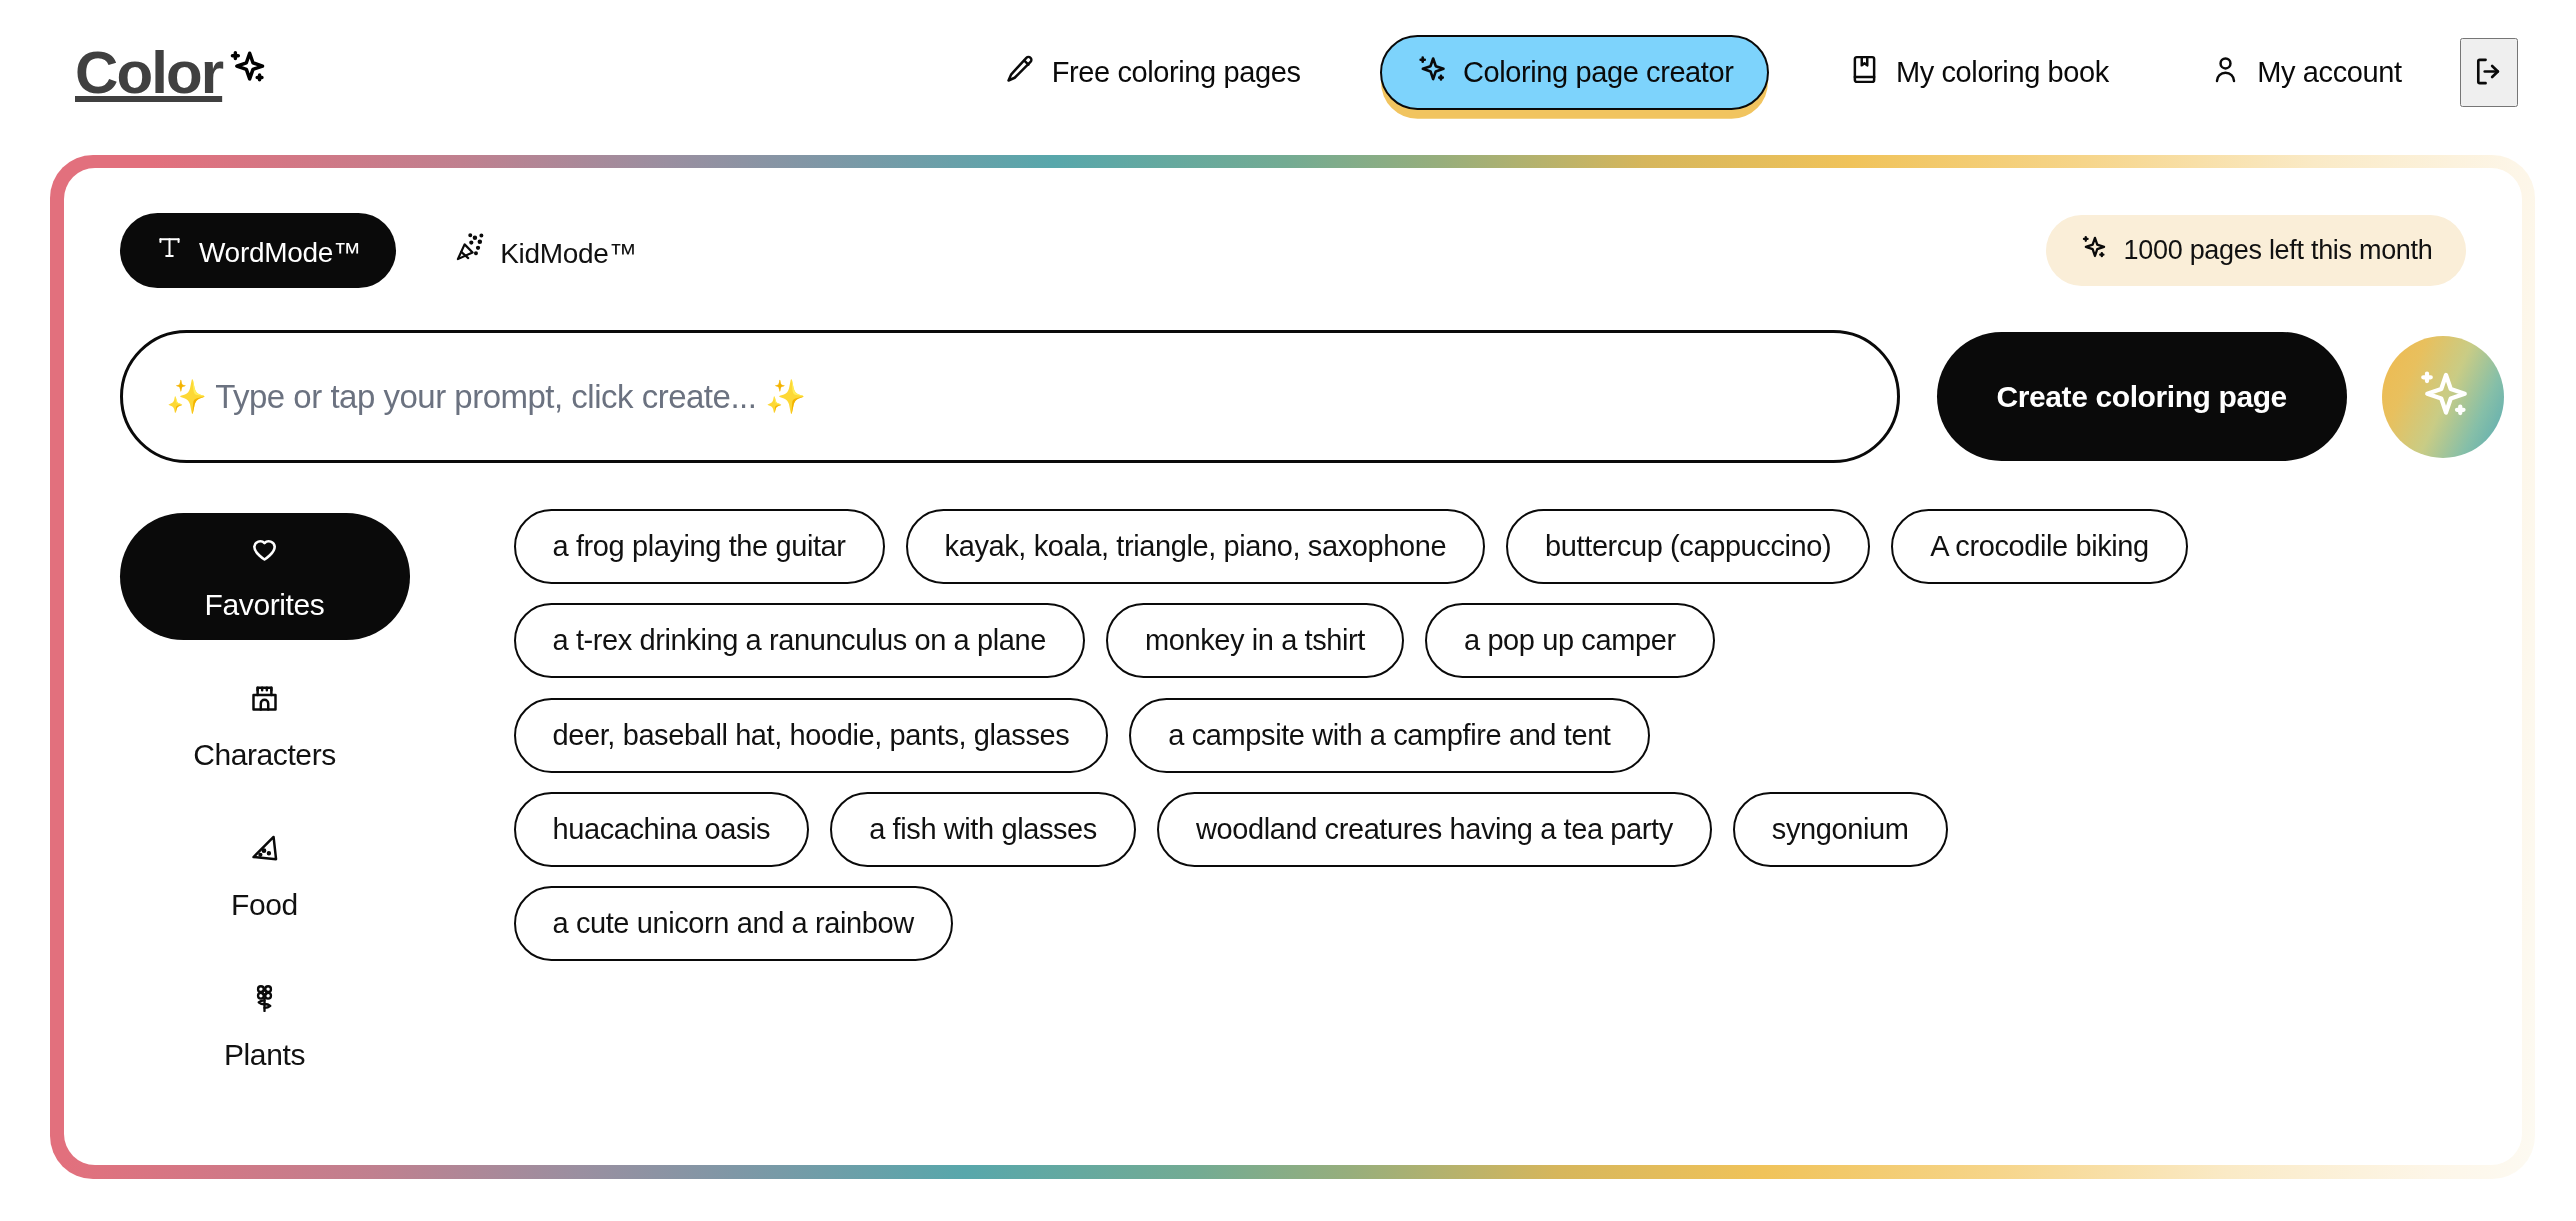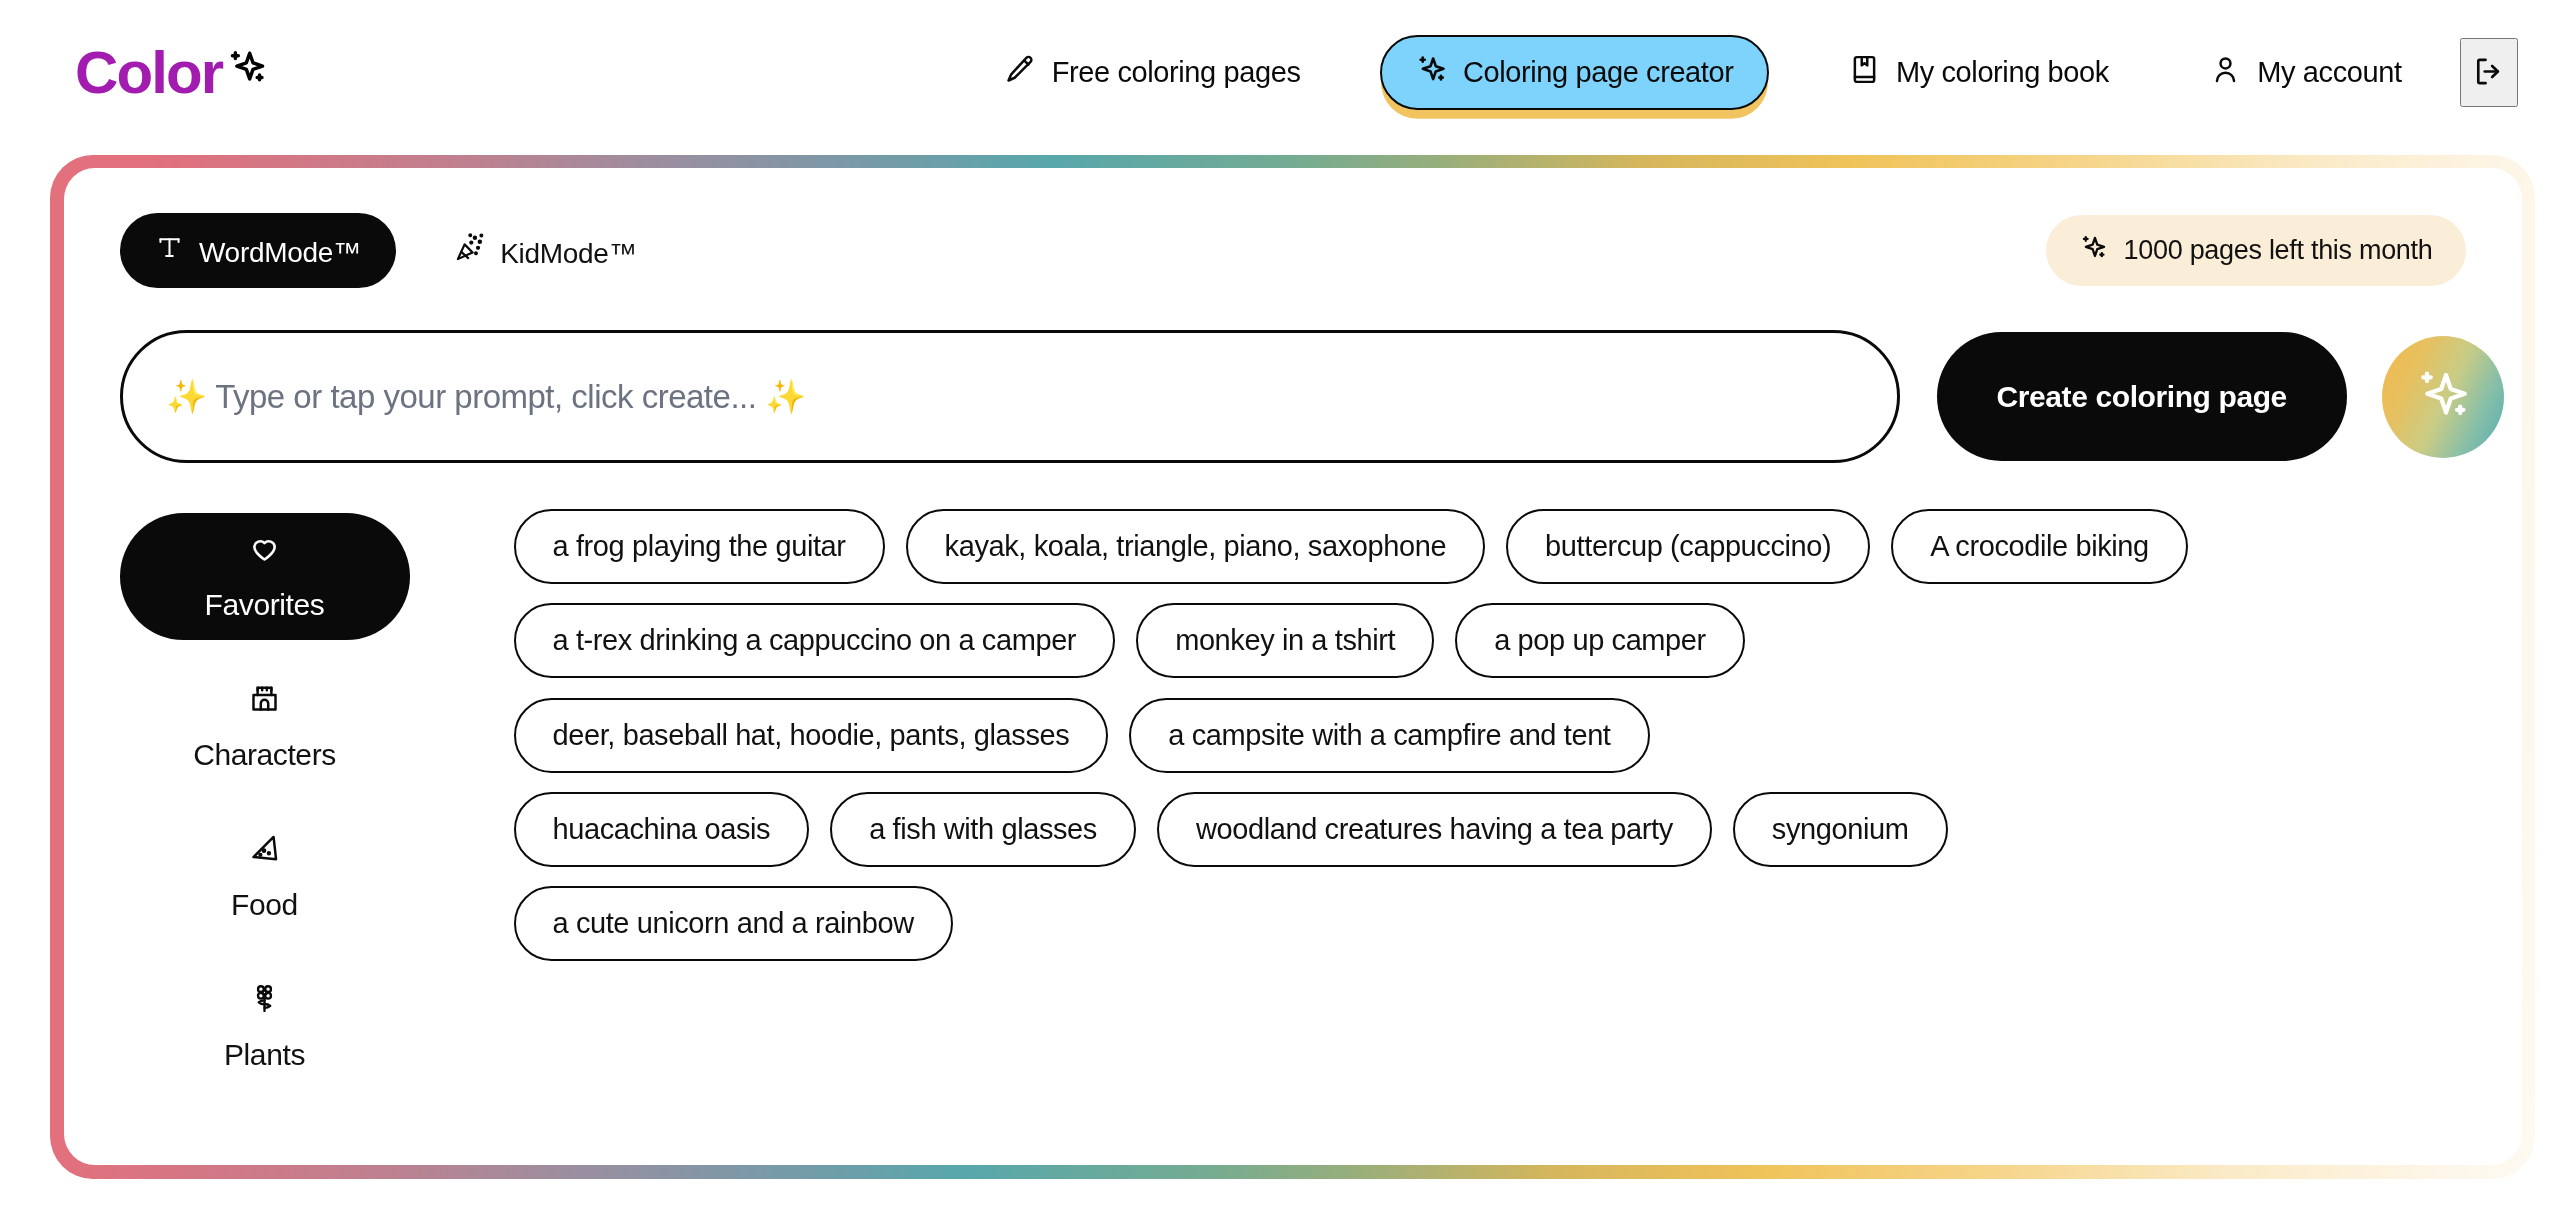--- a/index.html
+++ b/index.html
@@ -20,23 +20,24 @@
     padding: 0 58px 0 75px;
     position: relative;
   }
 
   .logo {
     display: flex;
     align-items: flex-start;
     font-size: 60px;
     font-weight: 700;
     letter-spacing: -1.9px;
-    color: #a21caf;
+    color: #404040;
     line-height: 1;
     user-select: none;
+    text-decoration: underline;
   }
   .logo-sparkle {
     margin-left: 1.9px;
     margin-top: -3.9px;
   }
 
   .nav {
     display: flex;
     align-items: center;
     margin-left: auto;
@@ -480,21 +481,21 @@
       <div class="chips-area">
 
         <div class="chip-row">
           <button class="chip">a frog playing the guitar</button>
           <button class="chip">kayak, koala, triangle, piano, saxophone</button>
           <button class="chip">buttercup (cappuccino)</button>
           <button class="chip">A crocodile biking</button>
         </div>
 
         <div class="chip-row">
-          <button class="chip">a t-rex drinking a cappuccino on a camper</button>
+          <button class="chip">a t-rex drinking a ranunculus on a plane</button>
           <button class="chip">monkey in a tshirt</button>
           <button class="chip">a pop up camper</button>
         </div>
 
         <div class="chip-row">
           <button class="chip">deer, baseball hat, hoodie, pants, glasses</button>
           <button class="chip">a campsite with a campfire and tent</button>
         </div>
 
         <div class="chip-row">

